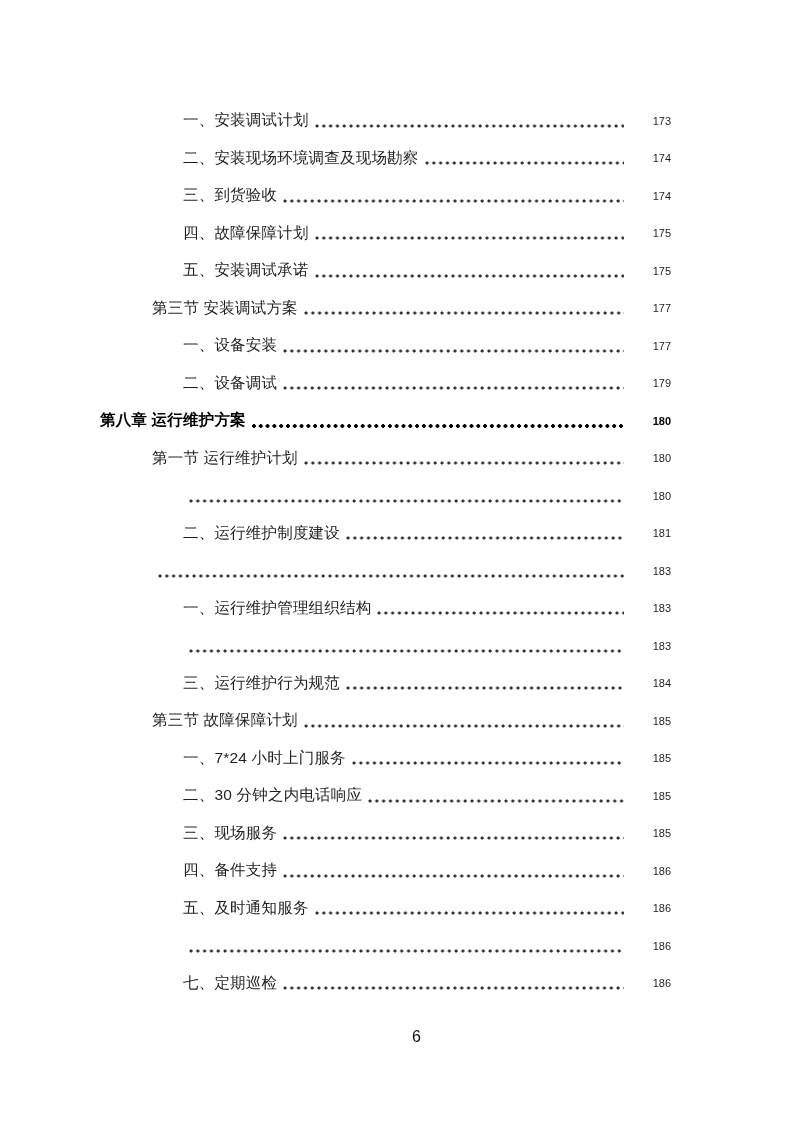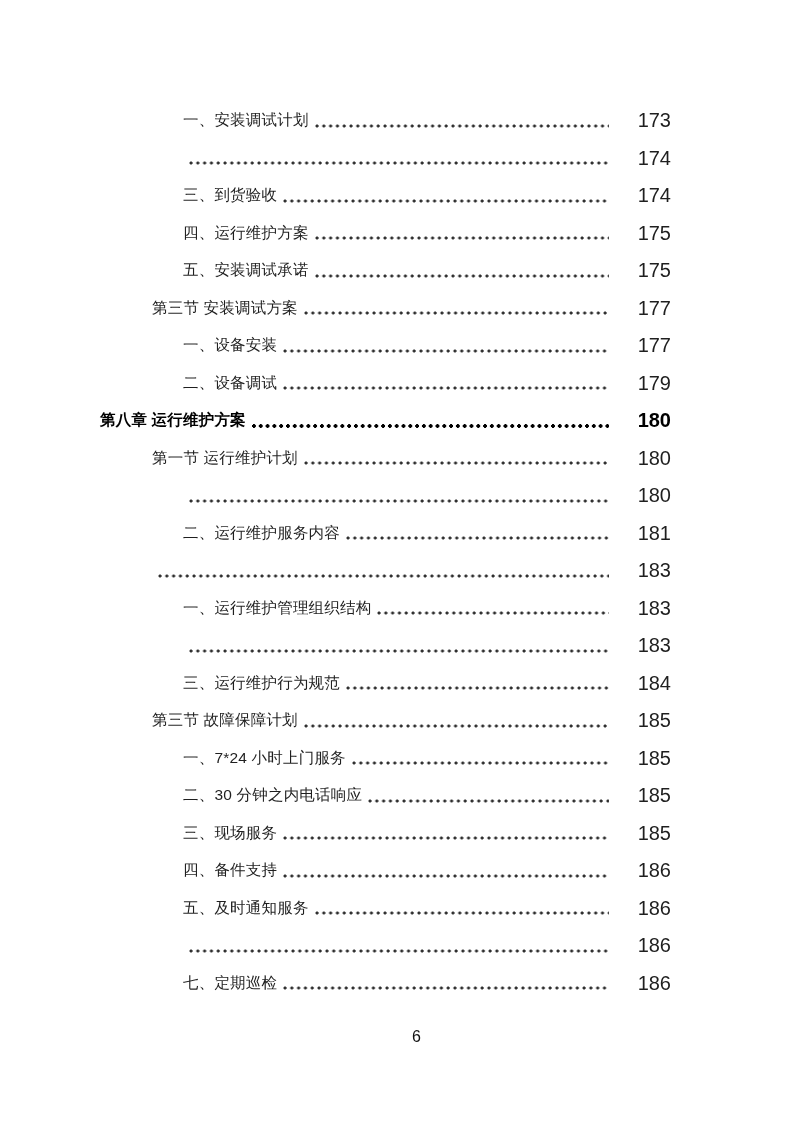--- a/index.html
+++ b/index.html
@@ -28,21 +28,21 @@
     align-items: center;
     height: 37.5px;
     cursor: pointer;
   }
   .row .t {
     white-space: nowrap;
     font-size: 15.5px;
     letter-spacing: 0.2px;
   }
   .row .num {
-    font-size: 20px;
+    font-size: 11px;
     padding-left: 3px;
     white-space: nowrap;
     margin-left: 24px;
   }
   .leader {
     flex: 1 1 auto;
     align-self: flex-end;
     height: 4px;
     margin: 0 2px 12px 6px;
     background-image: radial-gradient(circle at 2px 2px, #2e2e2e 1.3px, transparent 1.8px);
@@ -71,30 +71,31 @@
 <body>
 
 <div class="page">
   <div class="toc" id="toc-list">
       <div class="row lvl3">
     <span class="t">一、安装调试计划</span>
     <span class="leader"></span>
     <span class="num">173</span>
   </div>
       <div class="row lvl3">
+    <span class="t">二、安装现场环境调查及现场勘察</span>
     <span class="leader"></span>
     <span class="num">174</span>
   </div>
       <div class="row lvl3">
     <span class="t">三、到货验收</span>
     <span class="leader"></span>
     <span class="num">174</span>
   </div>
       <div class="row lvl3">
-    <span class="t">四、运行维护方案</span>
+    <span class="t">四、故障保障计划</span>
     <span class="leader"></span>
     <span class="num">175</span>
   </div>
       <div class="row lvl3">
     <span class="t">五、安装调试承诺</span>
     <span class="leader"></span>
     <span class="num">175</span>
   </div>
       <div class="row lvl2">
     <span class="t">第三节 安装调试方案</span>
@@ -119,21 +120,21 @@
       <div class="row lvl2">
     <span class="t">第一节 运行维护计划</span>
     <span class="leader"></span>
     <span class="num">180</span>
   </div>
       <div class="row lvl3">
     <span class="leader"></span>
     <span class="num">180</span>
   </div>
       <div class="row lvl3">
-    <span class="t">二、运行维护服务内容</span>
+    <span class="t">二、运行维护制度建设</span>
     <span class="leader"></span>
     <span class="num">181</span>
   </div>
       <div class="row lvl2">
     <span class="leader"></span>
     <span class="num">183</span>
   </div>
       <div class="row lvl3">
     <span class="t">一、运行维护管理组织结构</span>
     <span class="leader"></span>

